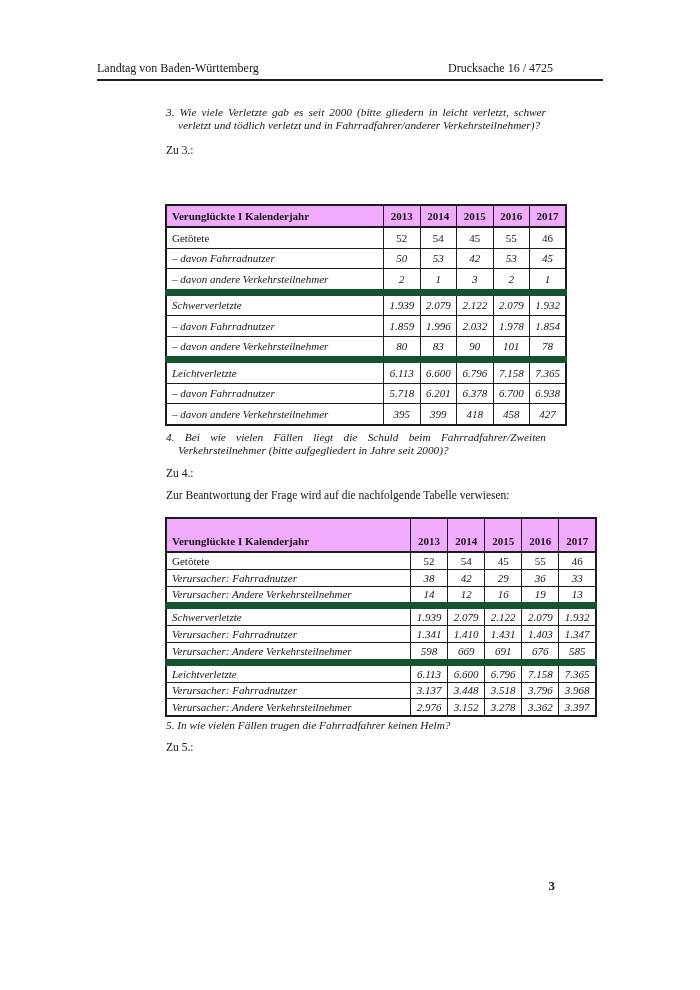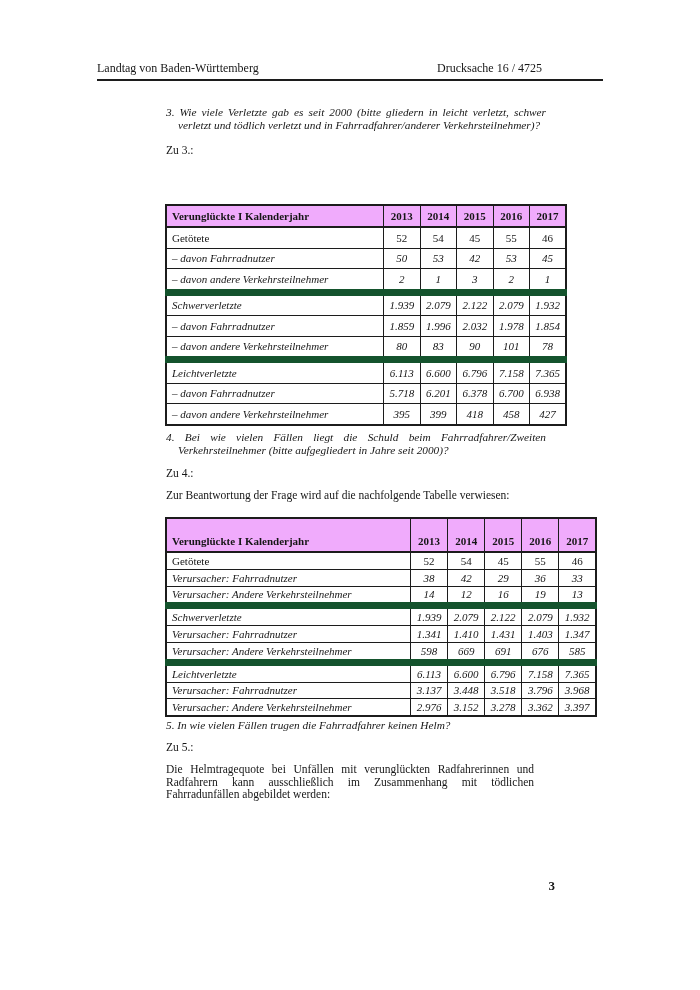--- a/index.html
+++ b/index.html
@@ -11,21 +11,21 @@
     font-family: "Liberation Serif", serif;
     color: #161616;
     overflow: hidden;
   }
   
   .doc-header-left {
     position: absolute; left: 97px; top: 61px;
     font-size: 12px; white-space: nowrap;
   }
   .doc-header-right {
-    position: absolute; right: 110px; top: 61px;
+    position: absolute; right: 99px; top: 61px;
     font-size: 12px; white-space: nowrap;
   }
   .header-rule {
     position: absolute; left: 97px; top: 79px;
     width: 506px; height: 2px; background: #1c1c1c;
   }
   
   .question {
     position: absolute; left: 166px; width: 368px;
     font-style: italic; font-size: 11.3px; line-height: 13px;
@@ -277,17 +277,16 @@
           <td>3.152</td>
           <td>3.278</td>
           <td>3.362</td>
           <td>3.397</td>
         </tr>
       </tbody>
   </table>
 
   <div class="question" id="q5">5. In wie vielen Fällen trugen die Fahrradfahrer keinen Helm?</div>
   <div class="zu" id="zu5">Zu 5.:</div>
-  <div class="para" id="para5">Die Helmtragequote bei Unfällen mit verunglückten Radfahrerinnen und Radfahrern kann ausschließlich im Zusammenhang mit tödlichen Fahrradunfällen abgebildet werden:</div>
 
   <div class="page-number">3</div>
 
 </div>
 
 </body></html>

